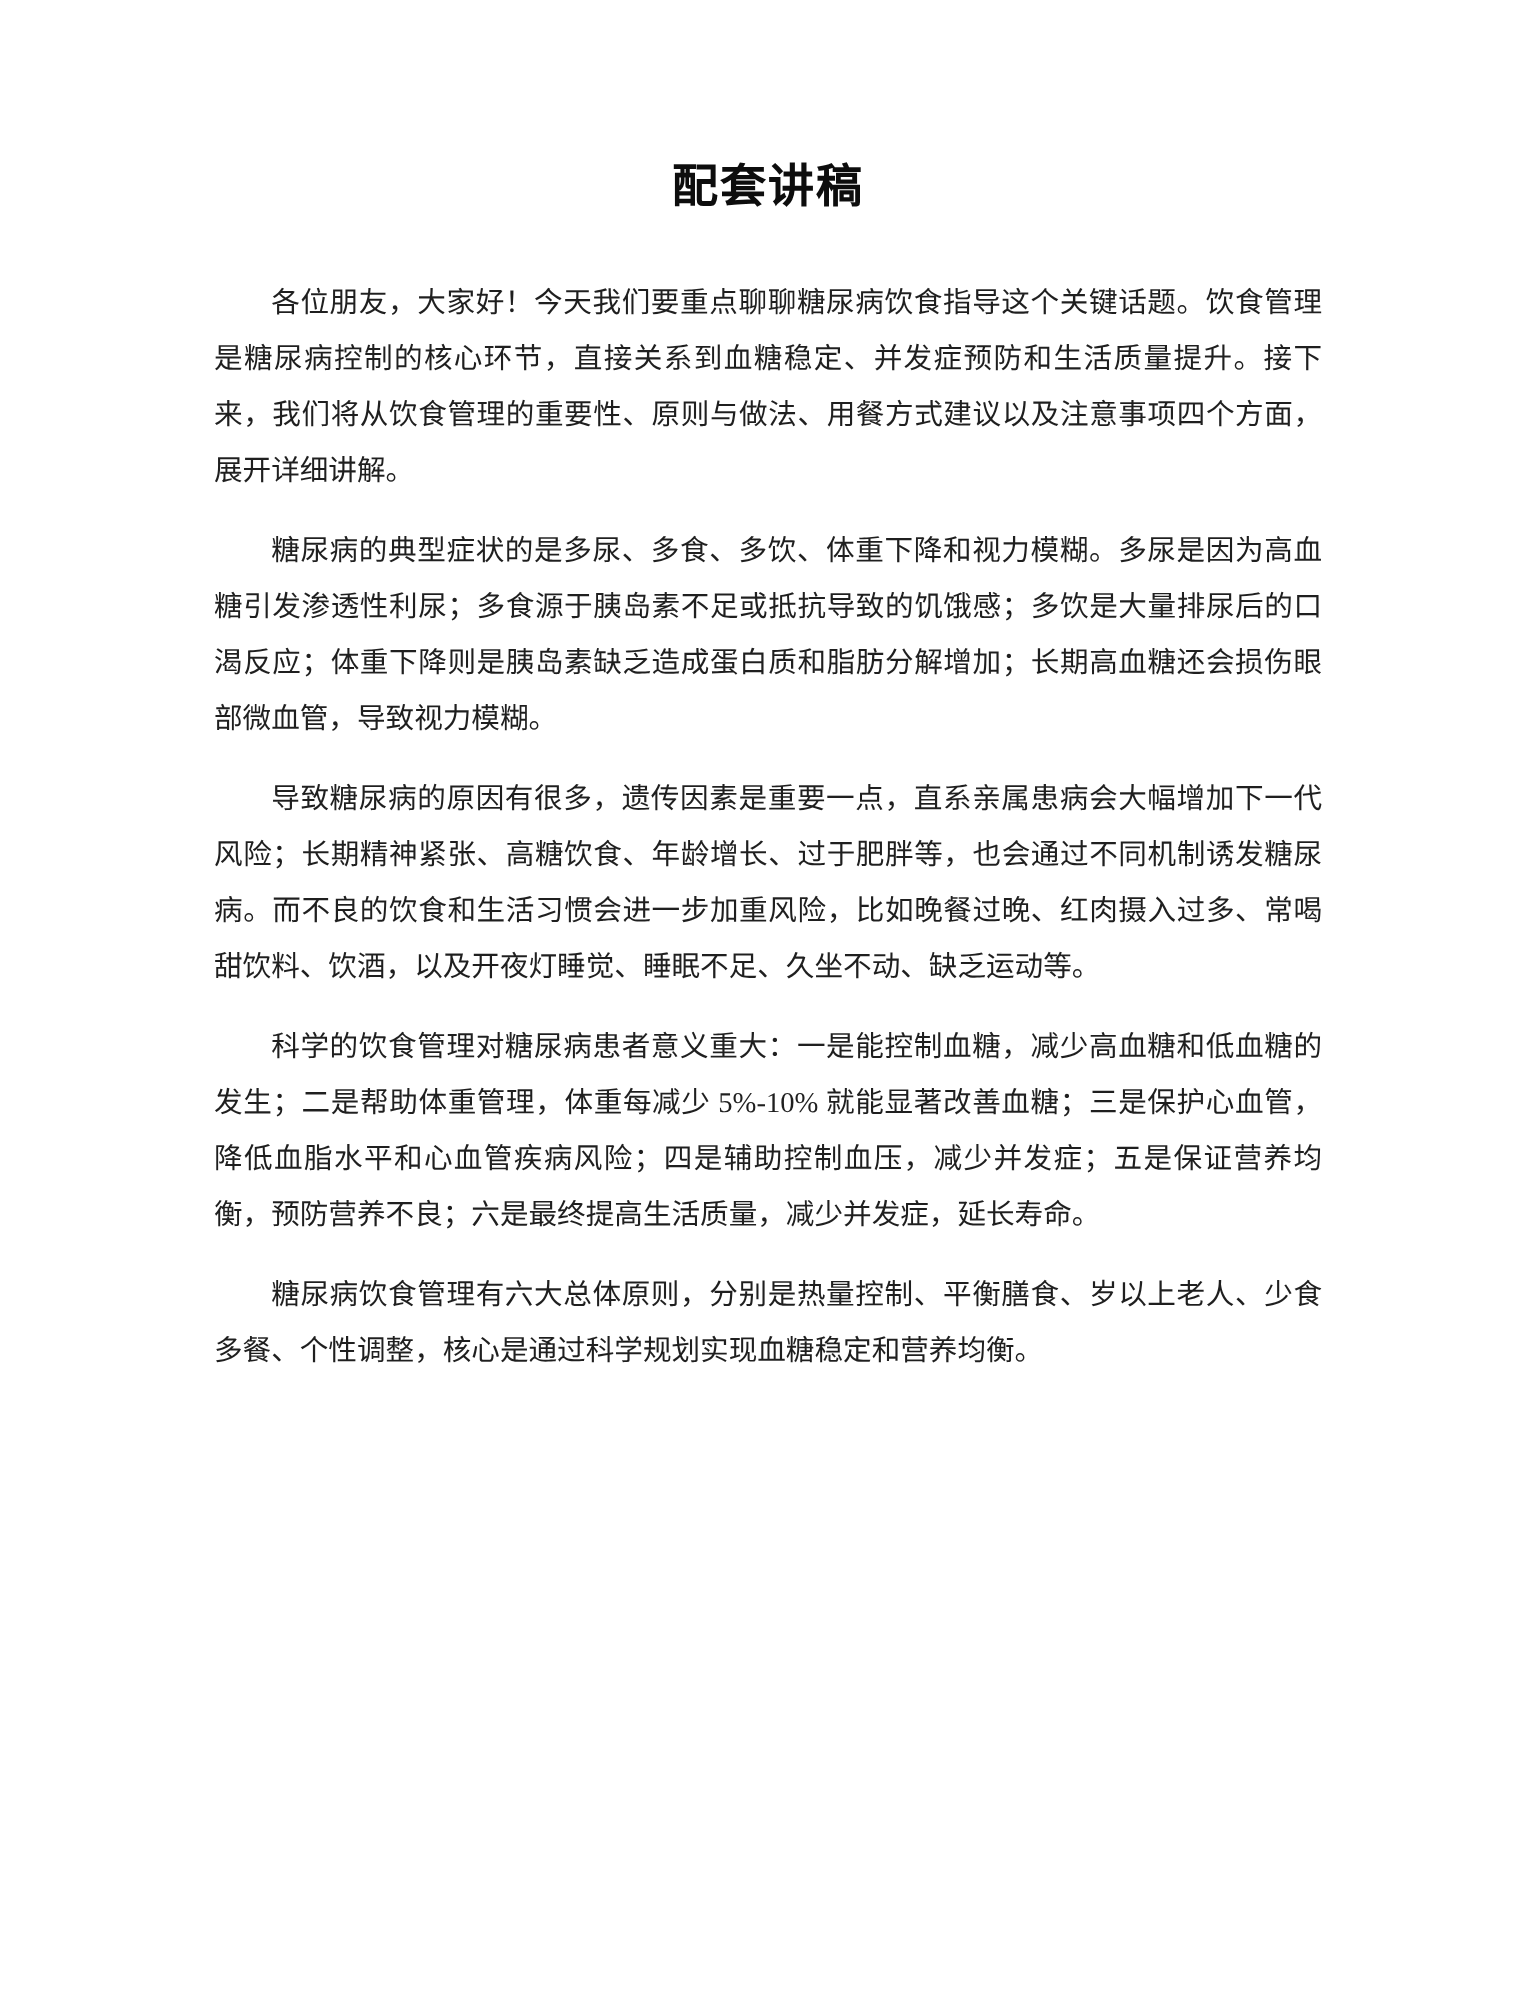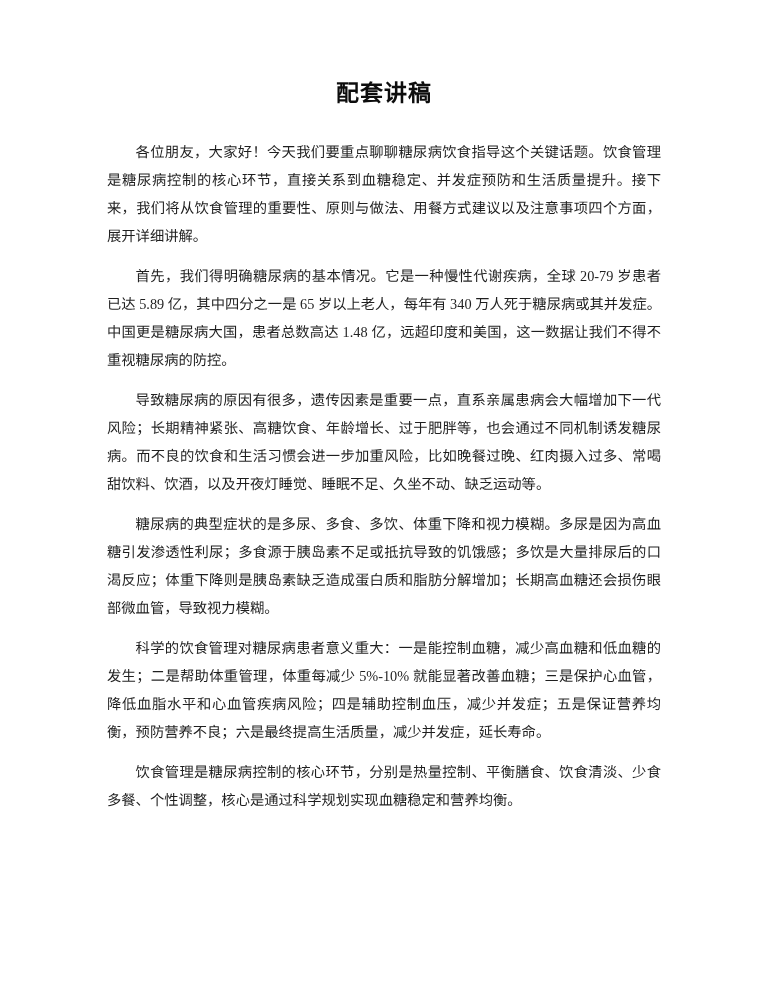--- a/index.html
+++ b/index.html
@@ -70,26 +70,25 @@
 <body>
 
 <div class="page">
   <div class="doc-body">
 
     <h1 class="doc-title">配套讲稿</h1>
 
     <p class="para">各位朋友，大家好！今天我们要重点聊聊糖尿病饮食指导这个关键话题。饮食管理是糖尿病控制的核心环节，直接关系到血糖稳定、并发症预防和生活质量提升。接下来，我们将从饮食管理的重要性、原则与做法、用餐方式建议以及注意事项四个方面，展开详细讲解。</p>
 
 
-    <p class="para">首先，我们得明确糖尿病的基本情况。它是一种慢性代谢疾病，全球 20-79 岁患者已达 5.89 亿，其中四分之一是 65 岁以上老人，每年有 340 万人死于糖尿病或其并发症。中国更是糖尿病大国，患者总数高达 1.48 亿，远超印度和美国，这一数据让我们不得不重视糖尿病的防控。</p>
 
 
+    <p class="para">糖尿病的典型症状的是多尿、多食、多饮、体重下降和视力模糊。多尿是因为高血糖引发渗透性利尿；多食源于胰岛素不足或抵抗导致的饥饿感；多饮是大量排尿后的口渴反应；体重下降则是胰岛素缺乏造成蛋白质和脂肪分解增加；长期高血糖还会损伤眼部微血管，导致视力模糊。</p>
+
     <p class="para">导致糖尿病的原因有很多，遗传因素是重要一点，直系亲属患病会大幅增加下一代风险；长期精神紧张、高糖饮食、年龄增长、过于肥胖等，也会通过不同机制诱发糖尿病。而不良的饮食和生活习惯会进一步加重风险，比如晚餐过晚、红肉摄入过多、常喝甜饮料、饮酒，以及开夜灯睡觉、睡眠不足、久坐不动、缺乏运动等。</p>
-
-    <p class="para">糖尿病的典型症状的是多尿、多食、多饮、体重下降和视力模糊。多尿是因为高血糖引发渗透性利尿；多食源于胰岛素不足或抵抗导致的饥饿感；多饮是大量排尿后的口渴反应；体重下降则是胰岛素缺乏造成蛋白质和脂肪分解增加；长期高血糖还会损伤眼部微血管，导致视力模糊。</p>
 
     <p class="para">科学的饮食管理对糖尿病患者意义重大：一是能控制血糖，减少高血糖和低血糖的发生；二是帮助体重管理，体重每减少 5%-10% 就能显著改善血糖；三是保护心血管，降低血脂水平和心血管疾病风险；四是辅助控制血压，减少并发症；五是保证营养均衡，预防营养不良；六是最终提高生活质量，减少并发症，延长寿命。</p>
 
 
-    <p class="para">饮食管理是糖尿病控制的核心环节，分别是热量控制、平衡膳食、饮食清淡、少食多餐、个性调整，核心是通过科学规划实现血糖稳定和营养均衡。</p>
+    <p class="para">糖尿病饮食管理有六大总体原则，分别是热量控制、平衡膳食、岁以上老人、少食多餐、个性调整，核心是通过科学规划实现血糖稳定和营养均衡。</p>
 
   </div>
 </div>
 
 </body></html>

